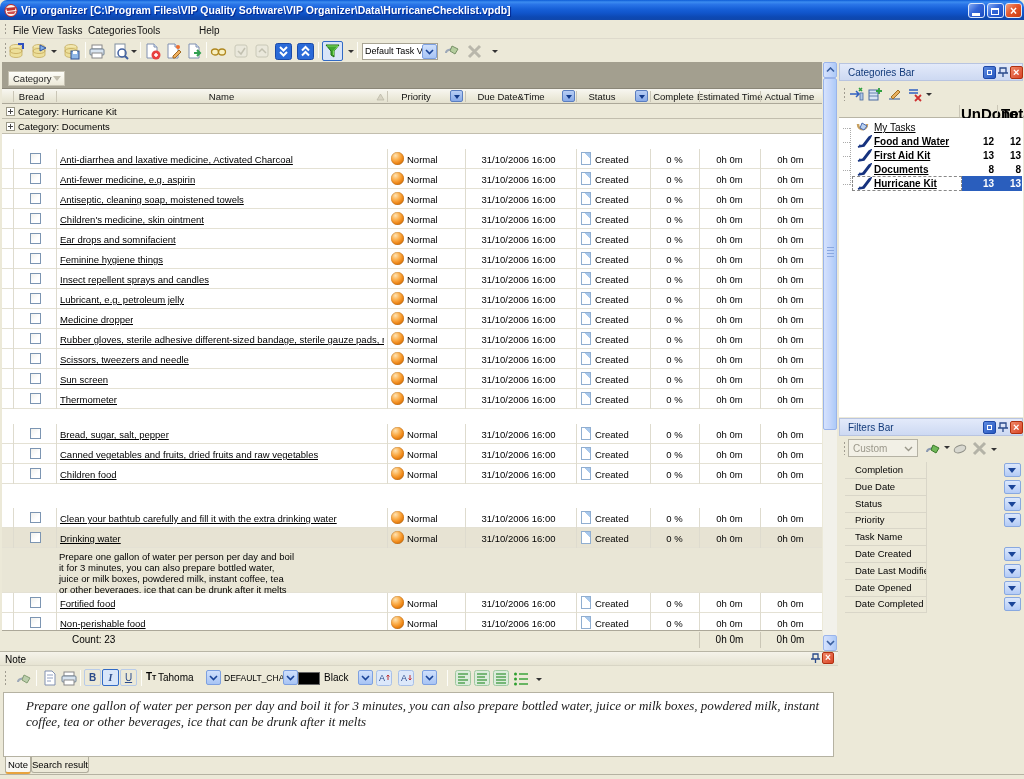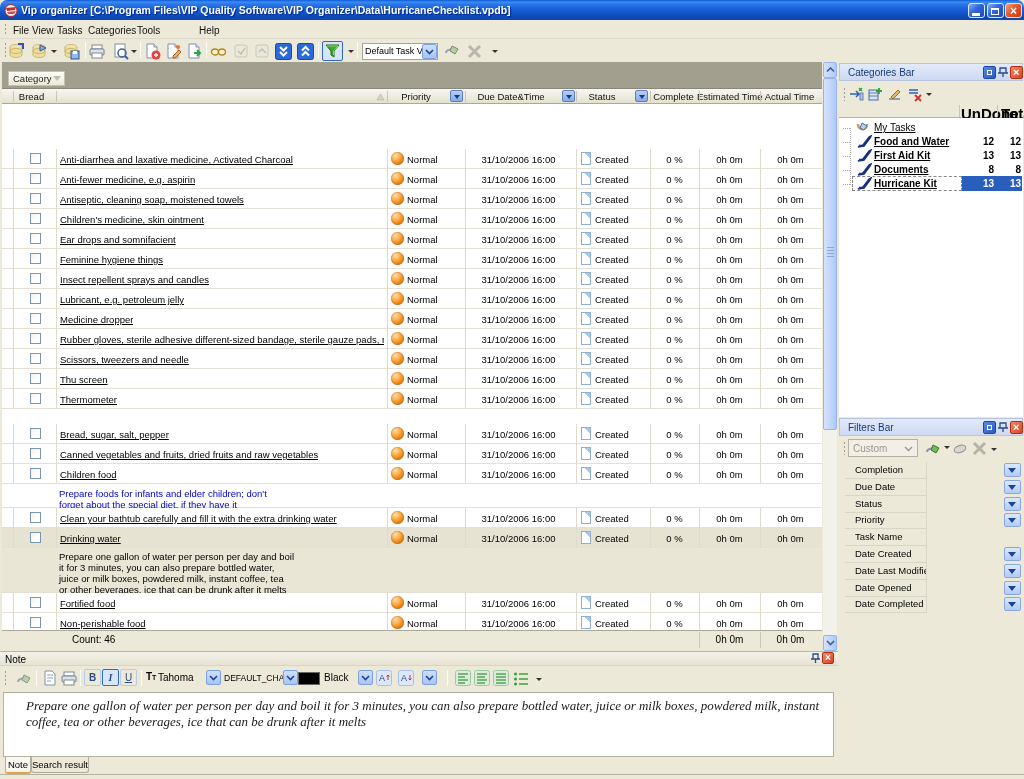--- a/index.html
+++ b/index.html
@@ -201,20 +201,21 @@
 <path d="M8 3 L14 6 L11 11 L6 8 Z" fill="#a8c890" stroke="#5a7a4a"></path>
   </svg>
 <svg class="abs" style="left:467px;top:44px" width="15" height="15" viewBox="0 0 15 15" opacity="0.55">
 <path d="M2 2 L13 13 M13 2 L2 13" stroke="#909088" stroke-width="3"></path>
   </svg>
 <span class="darr abs" style="left:492px;top:50px;"></span>
 <div id="groupbar" class="abs"></div>
 <div id="catbtn" class="abs">Category<span class="sorttri"></span></div>
 <div id="colheader" class="abs">
 <div class="hcell" style="left:11px;width:37px;">Bread</div>
+<div class="hcell" style="left:54px;width:331px;">Name</div>
 <div class="hcell" style="left:385px;width:58px;">Priority</div>
 <div class="hcell" style="left:461px;width:96px;">Due Date&amp;Time</div>
 <div class="hcell" style="left:572px;width:56px;">Status</div>
 <div class="hcell" style="left:646px;width:51px;">Complete</div>
 <div class="hcell" style="left:695px;width:63px;">Estimated Time</div>
 <div class="hcell" style="left:756px;width:63px;">Actual Time</div>
 <div class="hline" style="left:11px;"></div>
 <div class="hline" style="left:54px;"></div>
 <div class="hline" style="left:385px;"></div>
 <div class="hline" style="left:463px;"></div>
@@ -255,20 +256,34 @@
 <div class="vline" style="left:648px;top:404px;height:40px;"></div>
 <div class="vline" style="left:648px;top:489px;height:37px;"></div>
 <div class="vline" style="left:697px;top:45px;height:260px;"></div>
 <div class="vline" style="left:697px;top:320px;height:60px;"></div>
 <div class="vline" style="left:697px;top:404px;height:40px;"></div>
 <div class="vline" style="left:697px;top:489px;height:37px;"></div>
 <div class="vline" style="left:758px;top:45px;height:260px;"></div>
 <div class="vline" style="left:758px;top:320px;height:60px;"></div>
 <div class="vline" style="left:758px;top:404px;height:40px;"></div>
 <div class="vline" style="left:758px;top:489px;height:37px;"></div>
+<div class="grow" style="top:0px;">
+      <span class="exp">
+        <i></i>
+        <b></b>
+      </span>
+      <span class="gt">Category: Hurricane Kit</span>
+    </div>
+<div class="grow" style="top:15px;">
+      <span class="exp">
+        <i></i>
+        <b></b>
+      </span>
+      <span class="gt">Category: Documents</span>
+    </div>
 <div class="trow" style="top:45px;">
       <span class="cbx"></span>
       <span class="nm">Anti-diarrhea and laxative medicine, Activated Charcoal</span>
       <span class="ball"></span>
       <span class="prt">Normal</span>
       <span class="duet">31/10/2006 16:00</span>
       <span class="sticon"></span>
       <span class="stt">Created</span>
       <span class="pct">0 %</span>
       <span class="ett">0h 0m</span>
@@ -389,21 +404,21 @@
       <span class="prt">Normal</span>
       <span class="duet">31/10/2006 16:00</span>
       <span class="sticon"></span>
       <span class="stt">Created</span>
       <span class="pct">0 %</span>
       <span class="ett">0h 0m</span>
       <span class="att">0h 0m</span>
     </div>
 <div class="trow" style="top:265px;">
       <span class="cbx"></span>
-      <span class="nm">Thu screen</span>
+      <span class="nm">Sun screen</span>
       <span class="ball"></span>
       <span class="prt">Normal</span>
       <span class="duet">31/10/2006 16:00</span>
       <span class="sticon"></span>
       <span class="stt">Created</span>
       <span class="pct">0 %</span>
       <span class="ett">0h 0m</span>
       <span class="att">0h 0m</span>
     </div>
 <div class="trow" style="top:285px;">
@@ -446,24 +461,20 @@
       <span class="cbx"></span>
       <span class="nm">Children food</span>
       <span class="ball"></span>
       <span class="prt">Normal</span>
       <span class="duet">31/10/2006 16:00</span>
       <span class="sticon"></span>
       <span class="stt">Created</span>
       <span class="pct">0 %</span>
       <span class="ett">0h 0m</span>
       <span class="att">0h 0m</span>
-    </div>
-<div class="noterow" style="top:380px;height:24px;background:#fff;">
-<div style="top:4px;color:#0000c8;">Prepare foods for infants and elder children; don't</div>
-<div style="top:15px;color:#0000c8;">forget about the special diet, if they have it</div>
     </div>
 <div class="trow" style="top:404px;">
       <span class="cbx"></span>
       <span class="nm">Clean your bathtub carefully and fill it with the extra drinking water</span>
       <span class="ball"></span>
       <span class="prt">Normal</span>
       <span class="duet">31/10/2006 16:00</span>
       <span class="sticon"></span>
       <span class="stt">Created</span>
       <span class="pct">0 %</span>
@@ -507,21 +518,21 @@
       <span class="prt">Normal</span>
       <span class="duet">31/10/2006 16:00</span>
       <span class="sticon"></span>
       <span class="stt">Created</span>
       <span class="pct">0 %</span>
       <span class="ett">0h 0m</span>
       <span class="att">0h 0m</span>
     </div>
 </div>
 <div id="gfooter" class="abs">
-<div class="abs" style="left:70px;top:3px;">Count: 46</div>
+<div class="abs" style="left:70px;top:3px;">Count: 23</div>
 <div class="fl" style="left:697px;"></div>
     <div class="fl" style="left:758px;"></div>
 <div class="abs" style="left:697px;width:61px;top:3px;text-align:center;">0h 0m</div>
 <div class="abs" style="left:758px;width:61px;top:3px;text-align:center;">0h 0m</div>
 </div>
 <div id="sbtrack" class="abs"></div>
 <div class="sb abs" style="left:823px;top:62px;width:14px;height:16px;"></div>
 <svg class="abs" style="left:826px;top:67px" width="9" height="6" viewBox="0 0 9 6">
     <path d="M1 4.5 L4.5 1 L8 4.5" fill="none" stroke="#3a5f9e" stroke-width="1.6"></path>
   </svg>

